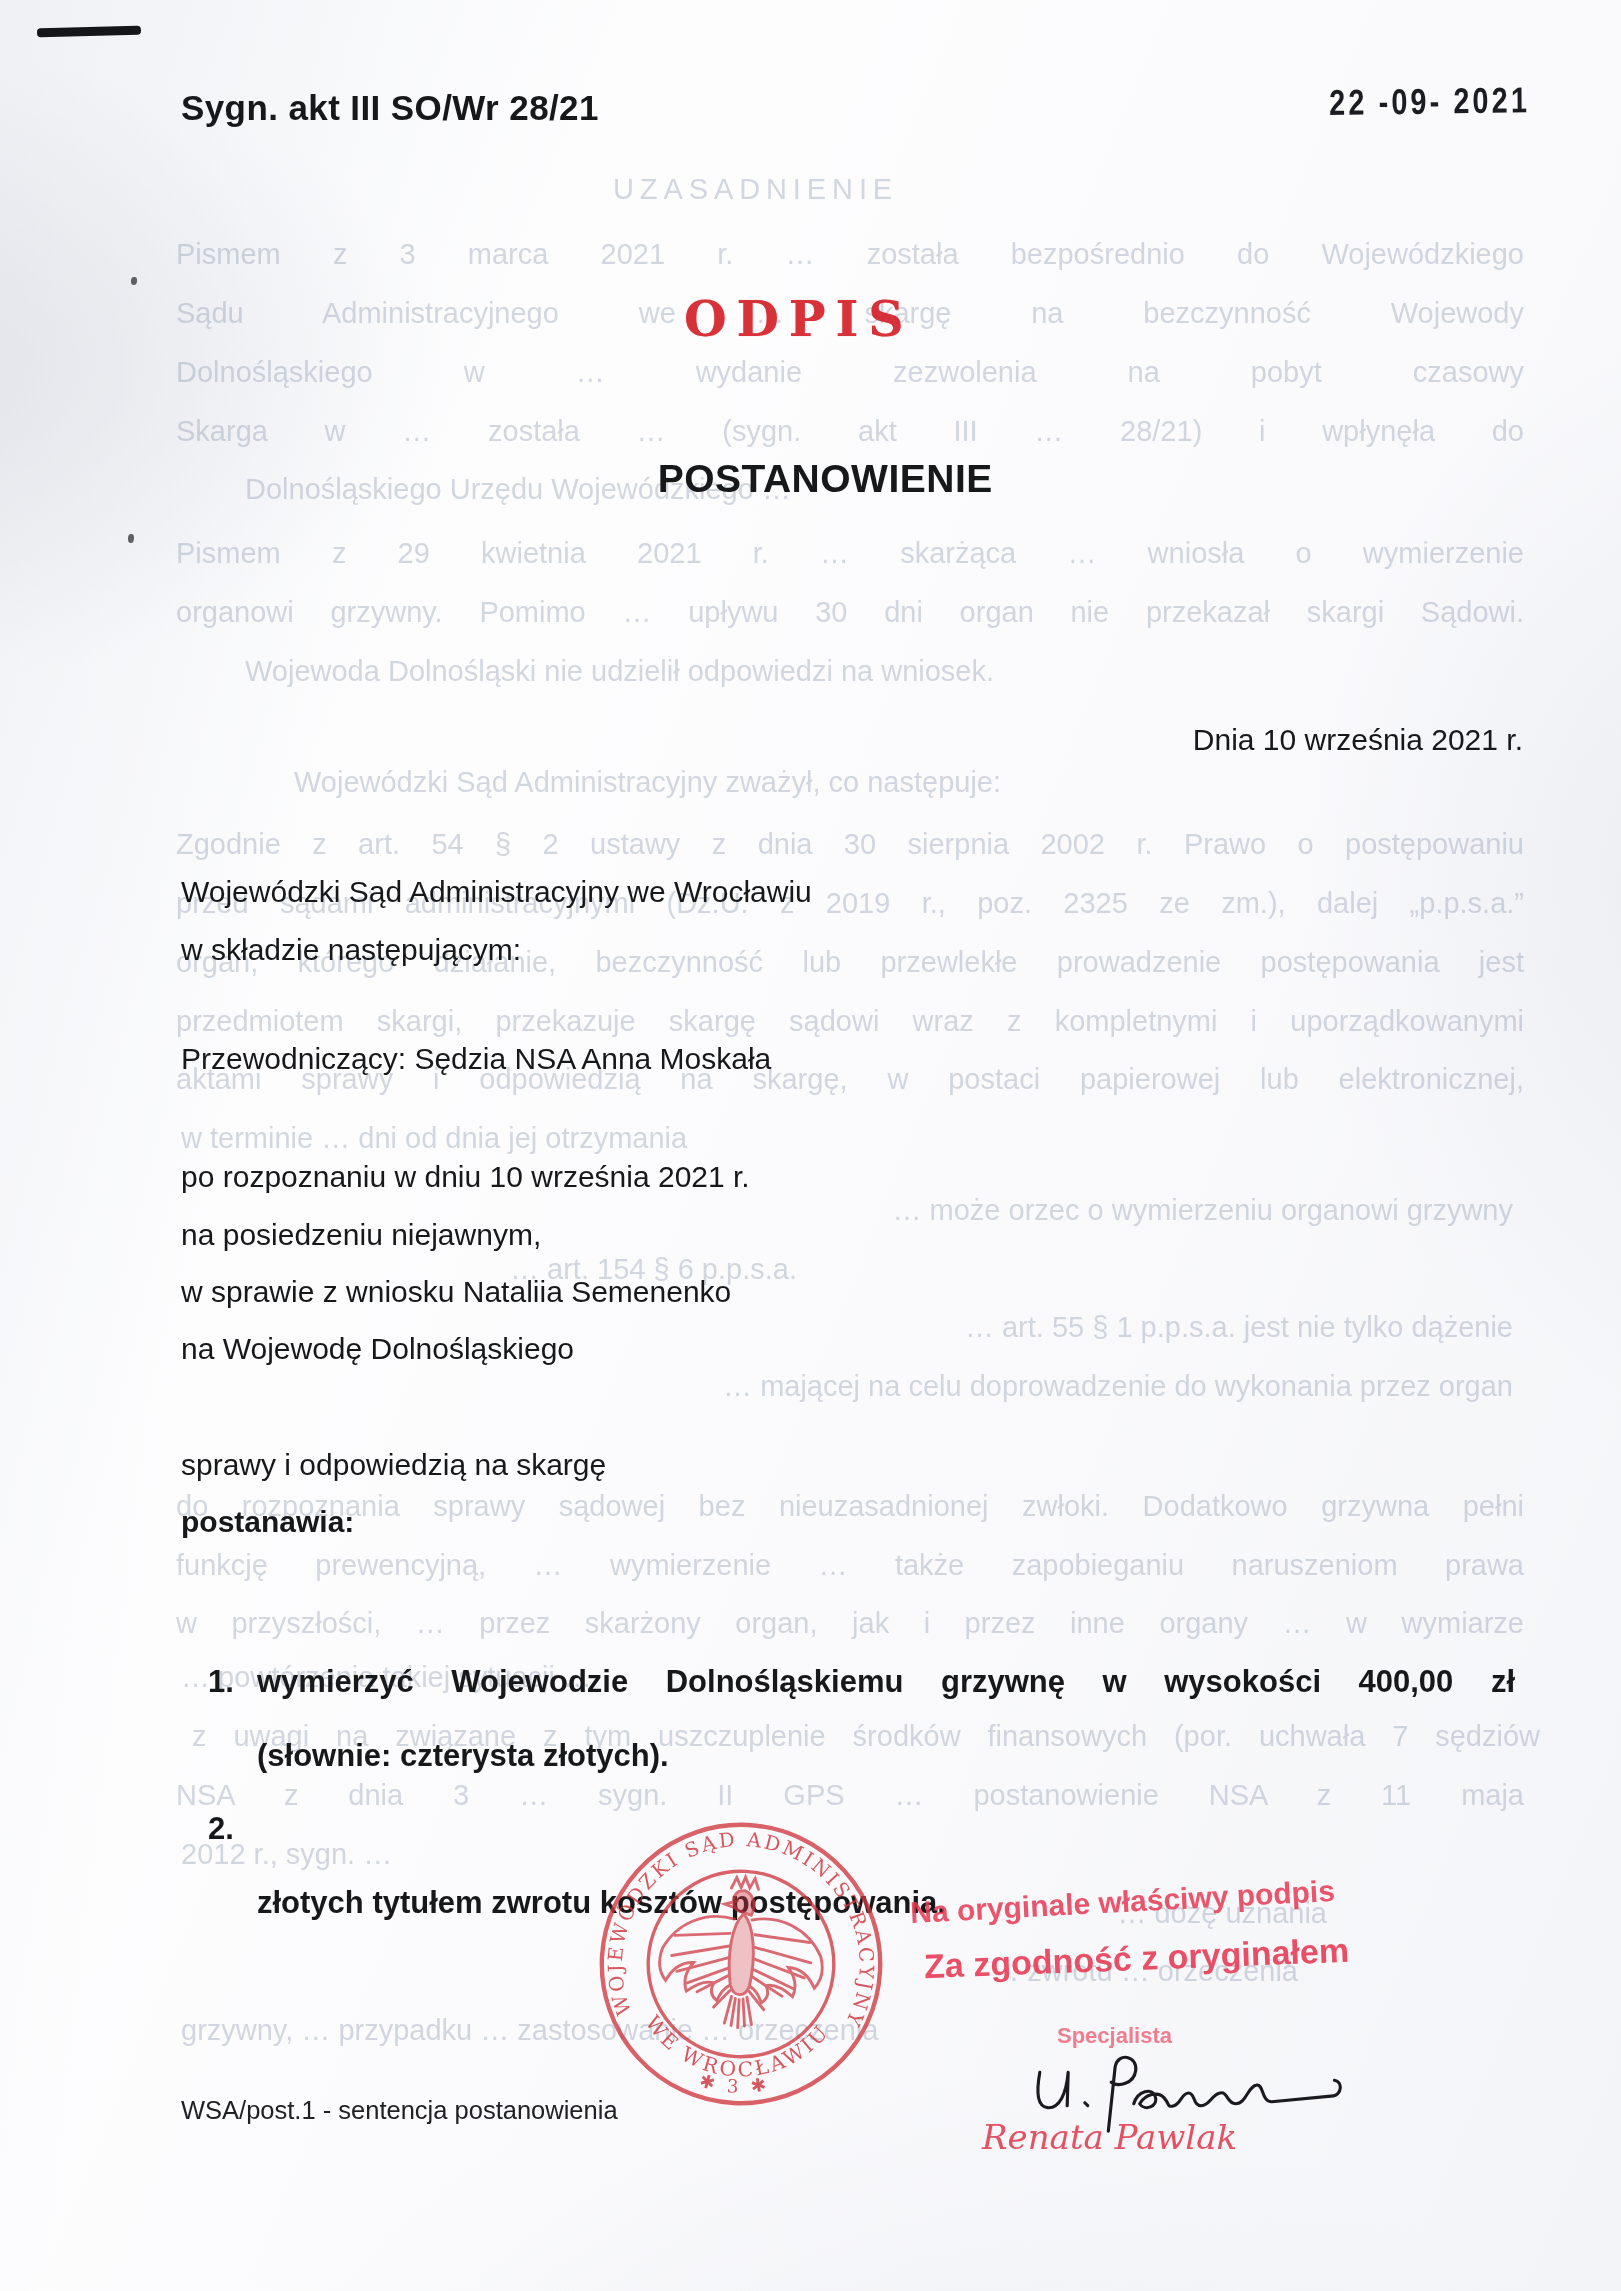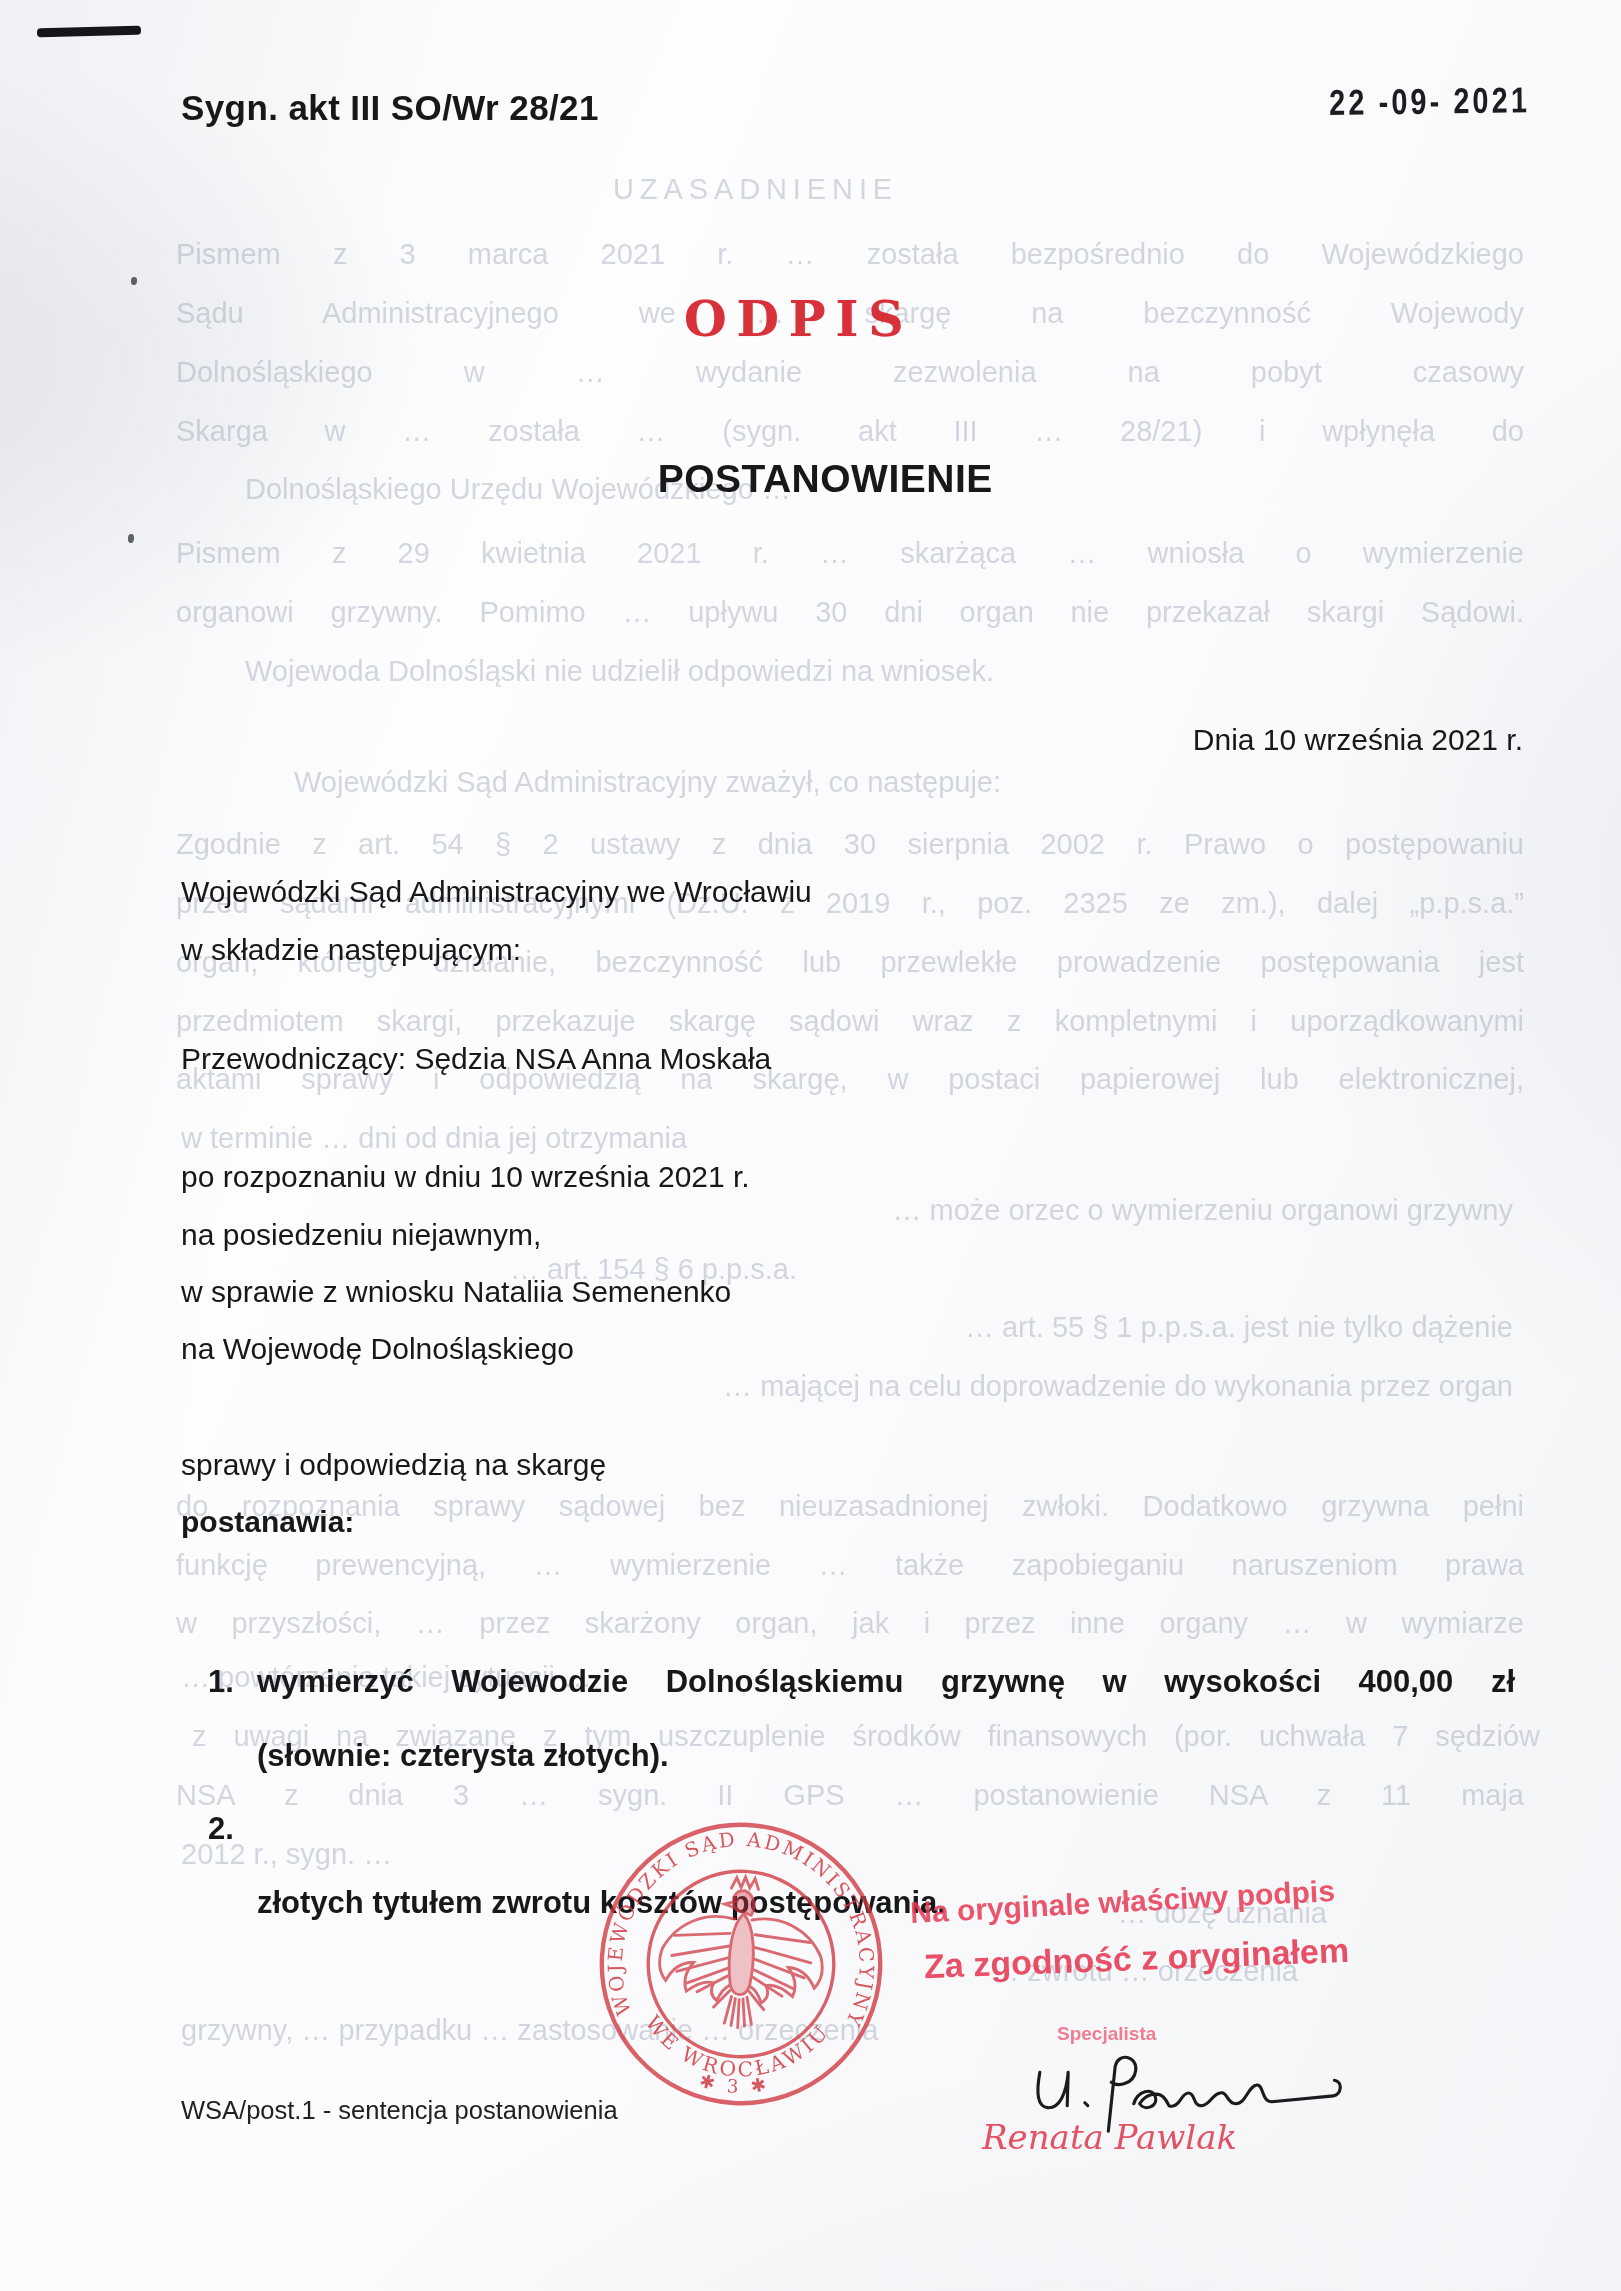--- a/index.html
+++ b/index.html
@@ -31,21 +31,21 @@
   .bold{font-weight:bold;}
   .j{width:1333px;white-space:normal;text-align:justify;text-align-last:justify;}
   .lnum{left:208px;font-size:31px;font-weight:bold;}
   .litem{left:257px;width:1258px;font-size:31px;font-weight:bold;white-space:nowrap;}
   .ljust{white-space:normal;text-align:justify;text-align-last:justify;}
   .footer{left:181px;top:2096px;font-size:25.5px;color:#202124;}
   .bleed-line{position:absolute;font-size:29px;color:rgba(146,158,177,.40);filter:blur(0.6px);white-space:nowrap;}
   .bleed-j{white-space:normal;width:1348px;text-align:justify;text-align-last:justify;}
   .cert1{left:910px;top:1885px;font-size:30px;font-weight:bold;color:rgba(230,56,82,.85);transform:rotate(-3deg);white-space:nowrap;}
   .cert2{left:924px;top:1939px;font-size:34px;font-weight:bold;color:rgba(230,56,82,.88);transform:rotate(-2.2deg);white-space:nowrap;}
-  .spec{left:1057px;top:2023px;font-size:19px;font-weight:bold;color:rgba(238,98,120,.82);}
+  .spec{left:1057px;top:2023px;font-size:22px;font-weight:bold;color:rgba(238,98,120,.82);}
   .renata{left:982px;top:2117px;font-size:34px;font-style:italic;font-family:"DejaVu Serif",serif;color:rgba(224,58,80,.88);white-space:nowrap;}
   .sealbox{left:596px;top:1819px;width:290px;height:290px;transform:rotate(3deg);opacity:.92;}
   .sigbox{left:1024px;top:2045px;width:338px;height:93px;}
   svg text{font-family:"DejaVu Serif",serif;}
 </style>
 </head>
 <body>
 
 <div class="page">
 

